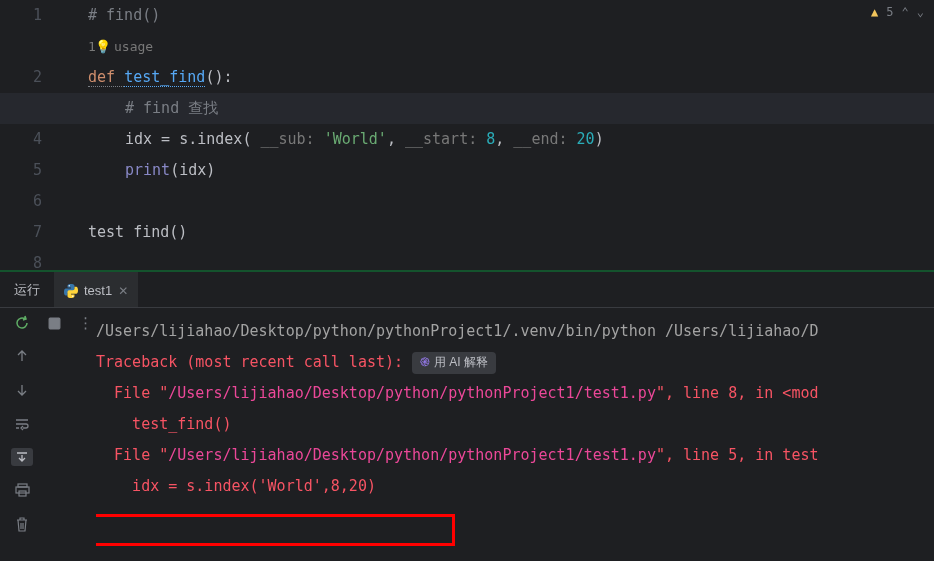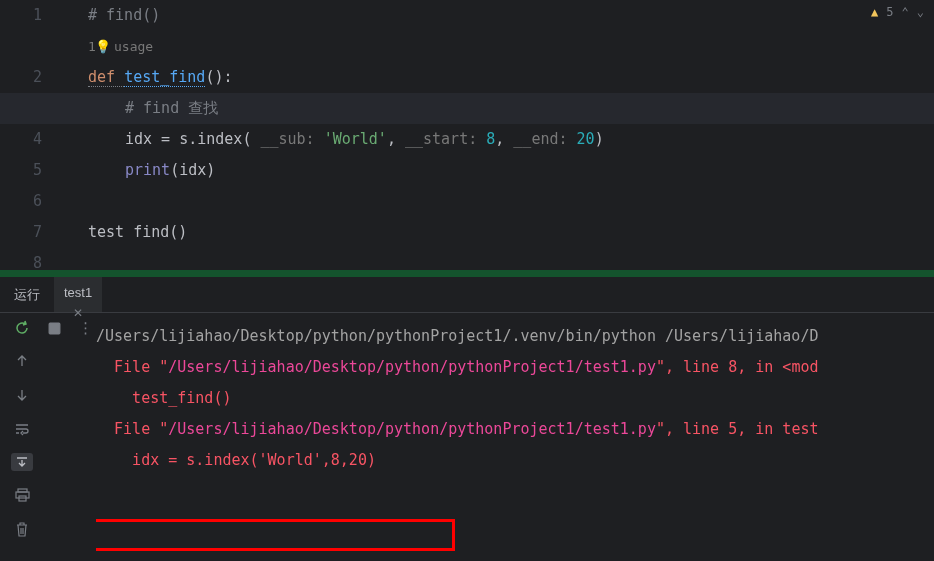--- a/index.html
+++ b/index.html
@@ -67,21 +67,21 @@
       display: flex;
       align-items: center;
       gap: 8px;
       font-size: 12px;
       color: #7a7e85;
     }
     .warn-icon { color: #f2c55c; }
     .chev { cursor: pointer; }
     
     .run-panel {
-      border-top: 7px solid #14532d;
+      border-top: 2px solid #14532d;
       background: #1e1f22;
       height: 289px;
     }
     .run-tabbar {
       height: 36px;
       display: flex;
       align-items: center;
       border-bottom: 1px solid #393b40;
     }
     .run-label {
@@ -93,21 +93,20 @@
     .run-tab {
       display: flex;
       align-items: center;
       height: 100%;
       padding: 0 10px;
       background: #2b2d30;
       border-top: 2px solid transparent;
       gap: 6px;
       font-size: 13px;
       font-family: -apple-system, sans-serif;
-      flex-direction: column;
     }
     .py-icon { width: 14px; height: 14px; }
     .close-x { color: #7a7e85; cursor: pointer; font-size: 12px; }
     .run-body {
       display: flex;
       height: 255px;
     }
     .run-toolbar {
       width: 44px;
       display: flex;
@@ -248,20 +247,21 @@
           </span>
         <span class="tb-btn">
             <svg width="14" height="15" viewBox="0 0 14 15" stroke-width="1.2">
               <path d="M2 3h10M5 3V1h4v2M3 3l1 11h6l1-11M6 6v6M8 6v6"></path>
             </svg>
           </span>
       </div>
     </div>
     <div class="console">
       <pre class="gray">/Users/lijiahao/Desktop/python/pythonProject1/.venv/bin/python /Users/lijiahao/D</pre>
+      <pre><span class="err">Traceback (most recent call last):</span> <span class="ai-pill"><span class="ai-swirl">֎</span><span>用 AI 解释</span></span></pre>
       <pre><span class="err">  File "</span><span class="err-link">/Users/lijiahao/Desktop/python/pythonProject1/test1.py</span><span class="err">", line 8, in &lt;mod</span></pre>
       <pre class="err">    test_find()</pre>
       <pre><span class="err">  File "</span><span class="err-link">/Users/lijiahao/Desktop/python/pythonProject1/test1.py</span><span class="err">", line 5, in test</span></pre>
       <pre class="err">    idx = s.index('World',8,20)</pre>
       <div class="error-box" style="left:-3px; top:206px; width:362px; height:32px;"></div>
     </div>
   </div>
 </div>
 
 </body></html>

